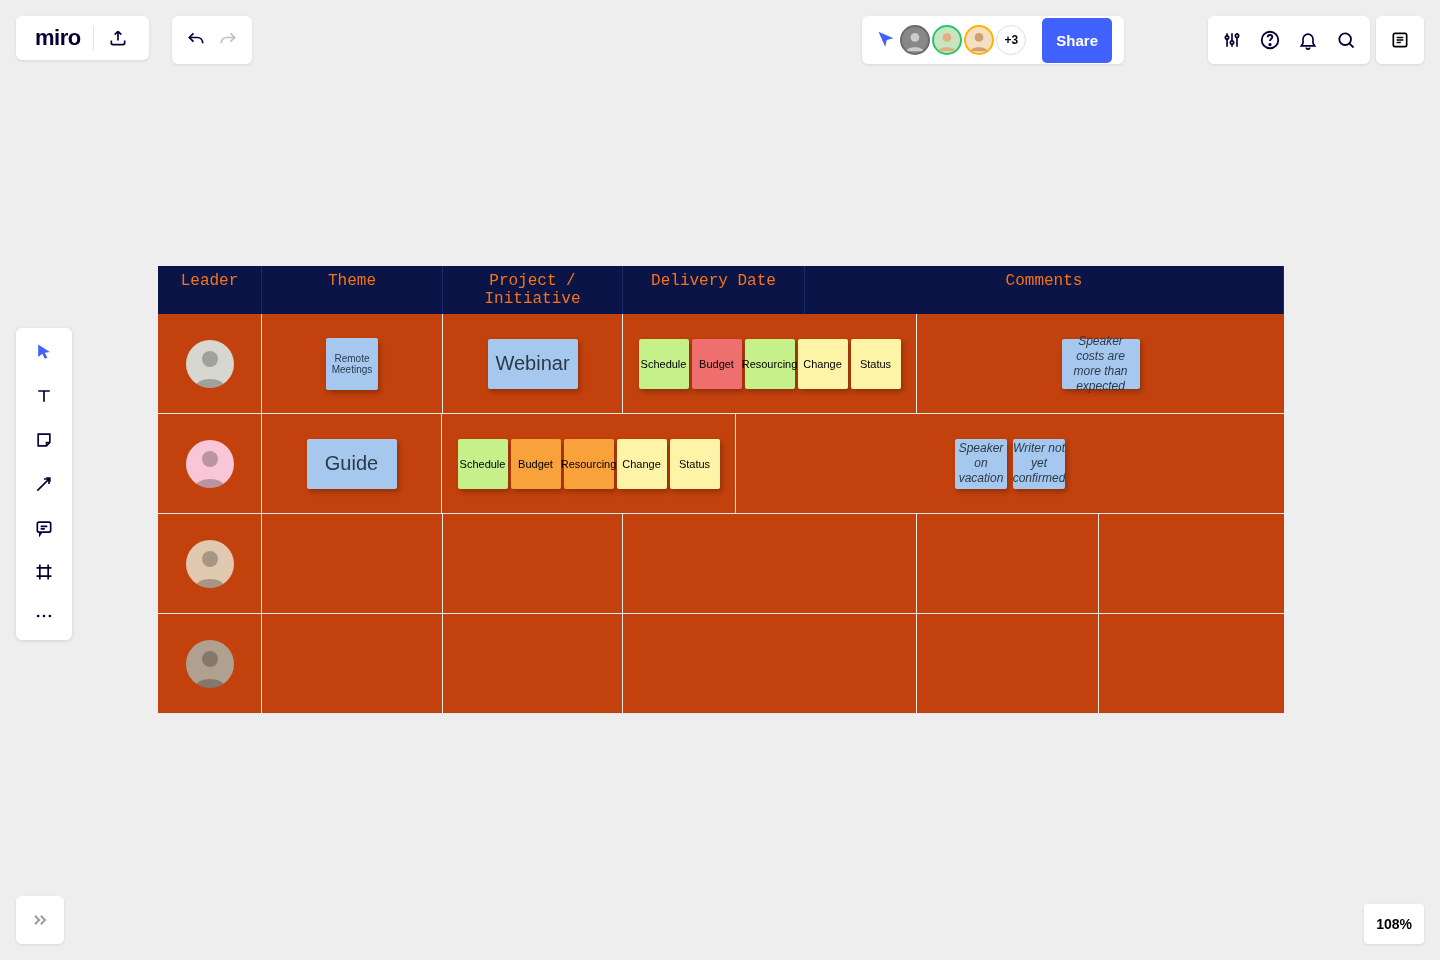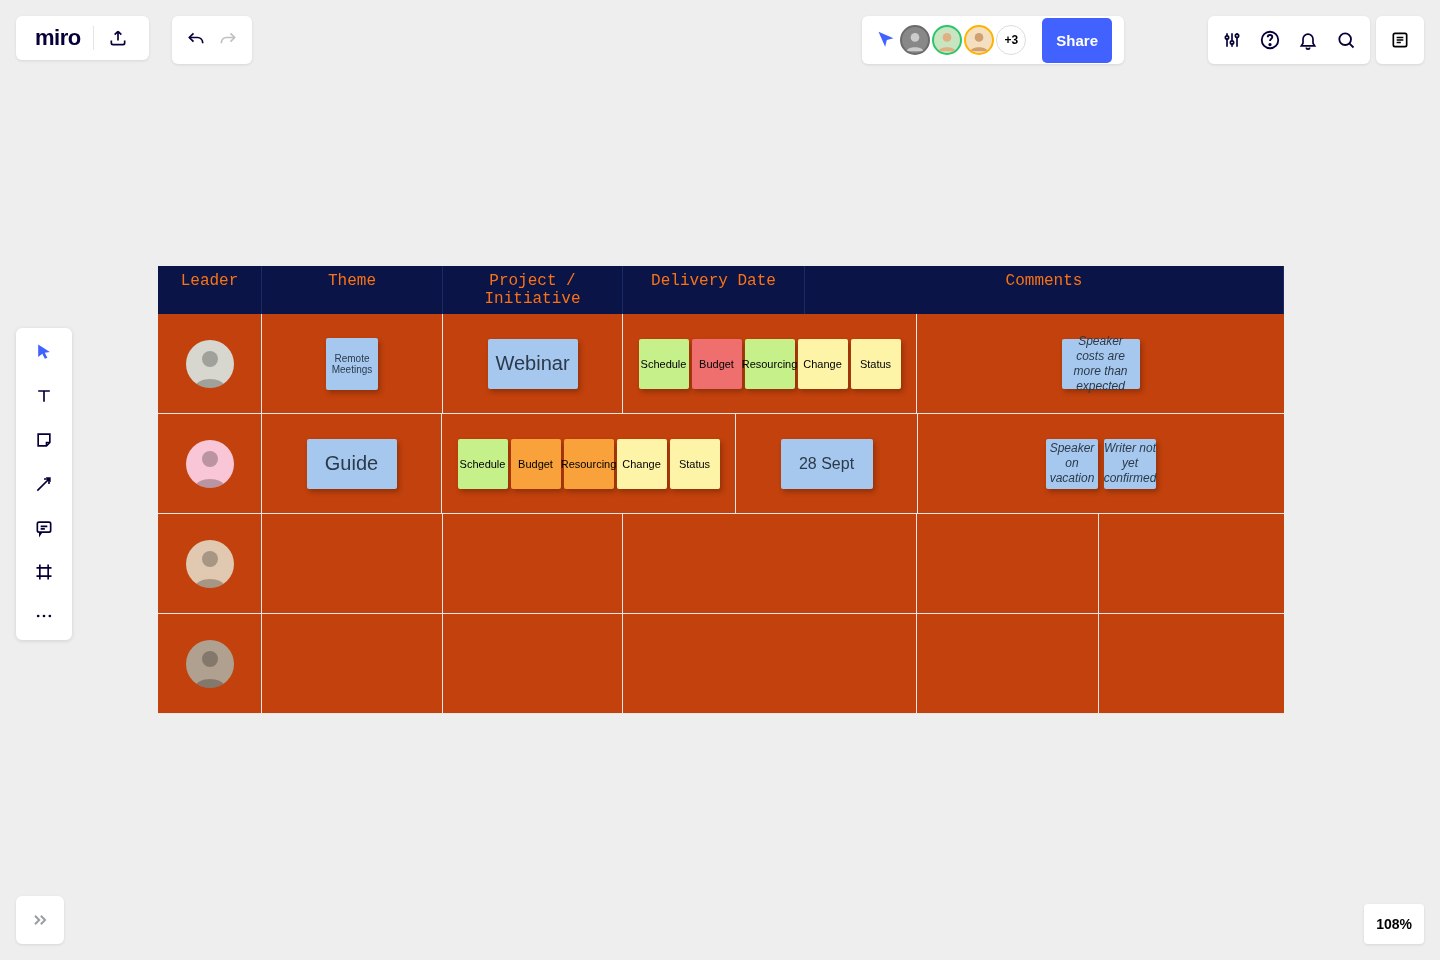--- a/index.html
+++ b/index.html
@@ -256,23 +256,20 @@
       <div class="cell colP">
         <div class="note proj n-blue">Guide</div>
       </div>
       <div class="cell colC" style="gap:3px">
           <div class="note conf n-green">Schedule</div>
           <div class="note conf n-orange">Budget</div>
           <div class="note conf n-orange">Resourcing</div>
           <div class="note conf n-yellow">Change</div>
           <div class="note conf n-yellow">Status</div>
         </div>
-      <div class="cell colD">
-        <div class="note date n-blue">28 Sept</div>
-      </div>
       <div class="cell colM">
           <div class="note cmt sm n-blue">Speaker on vacation</div>
           <div class="note cmt sm n-blue">Writer not yet confirmed</div>
         </div>
     </div>
     <div class="row">
       <div class="cell colL">
           <div class="lead-avatar" style="background:#e0c9b0">
     <svg width="48" height="48" viewBox="0 0 48 48">
               <circle cx="24" cy="19" r="8" fill="rgba(0,0,0,.25)"></circle>

